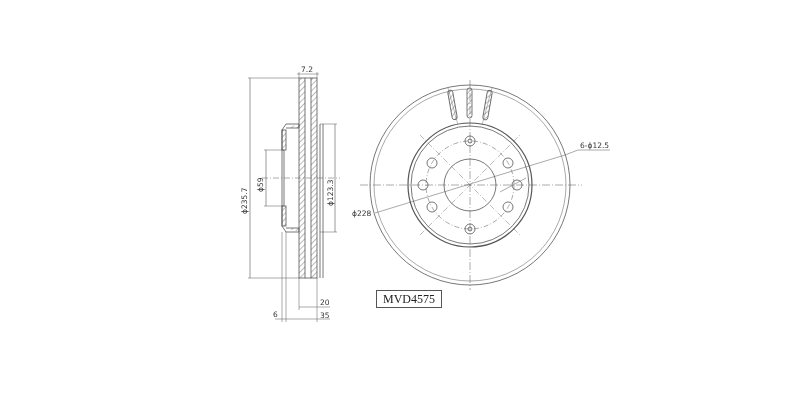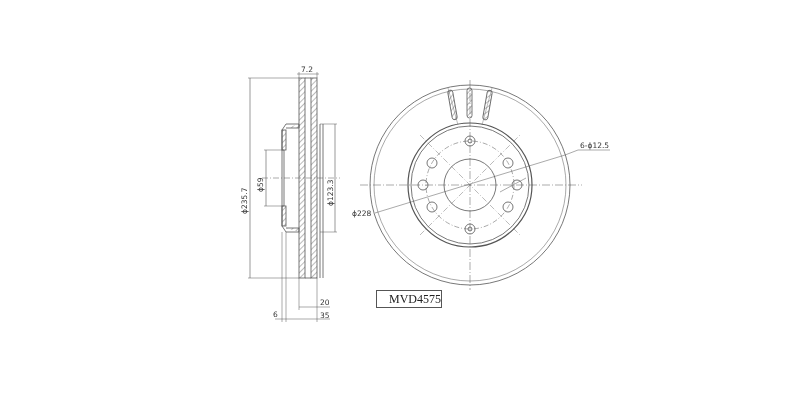--- a/index.html
+++ b/index.html
@@ -1,20 +1,20 @@
 <!DOCTYPE html>
 <html><head>
 <meta charset="utf-8">
 <style>
   html, body { margin:0; padding:0; background:#ffffff; }
   #canvas { position:relative; width:800px; height:400px; background:#ffffff; overflow:hidden;padding-left:43px; }
   svg { position:absolute; left:0; top:0; }
   .dim { font-family:"DejaVu Sans", sans-serif; font-size:7.5px; fill:#333; }
   .part-label { position:absolute; left:376px; top:290px; width:64px; height:16px; border:1px solid #555;
-    font-family:"Liberation Serif", serif; font-size:12px; color:#222; text-align:right; line-height:16px; background:#fff; }
+    font-family:"Liberation Serif", serif; font-size:12px; color:#222; text-align:center; line-height:16px; background:#fff; }
 </style>
 </head>
 <body>
 
 <div id="canvas">
 <svg width="800" height="400" viewBox="0 0 800 400">
   <defs>
     <pattern id="hatch" patternUnits="userSpaceOnUse" width="4" height="4" patternTransform="rotate(45)">
       <line x1="0" y1="0" x2="0" y2="4" stroke="#777" stroke-width="1"></line>
     </pattern>

